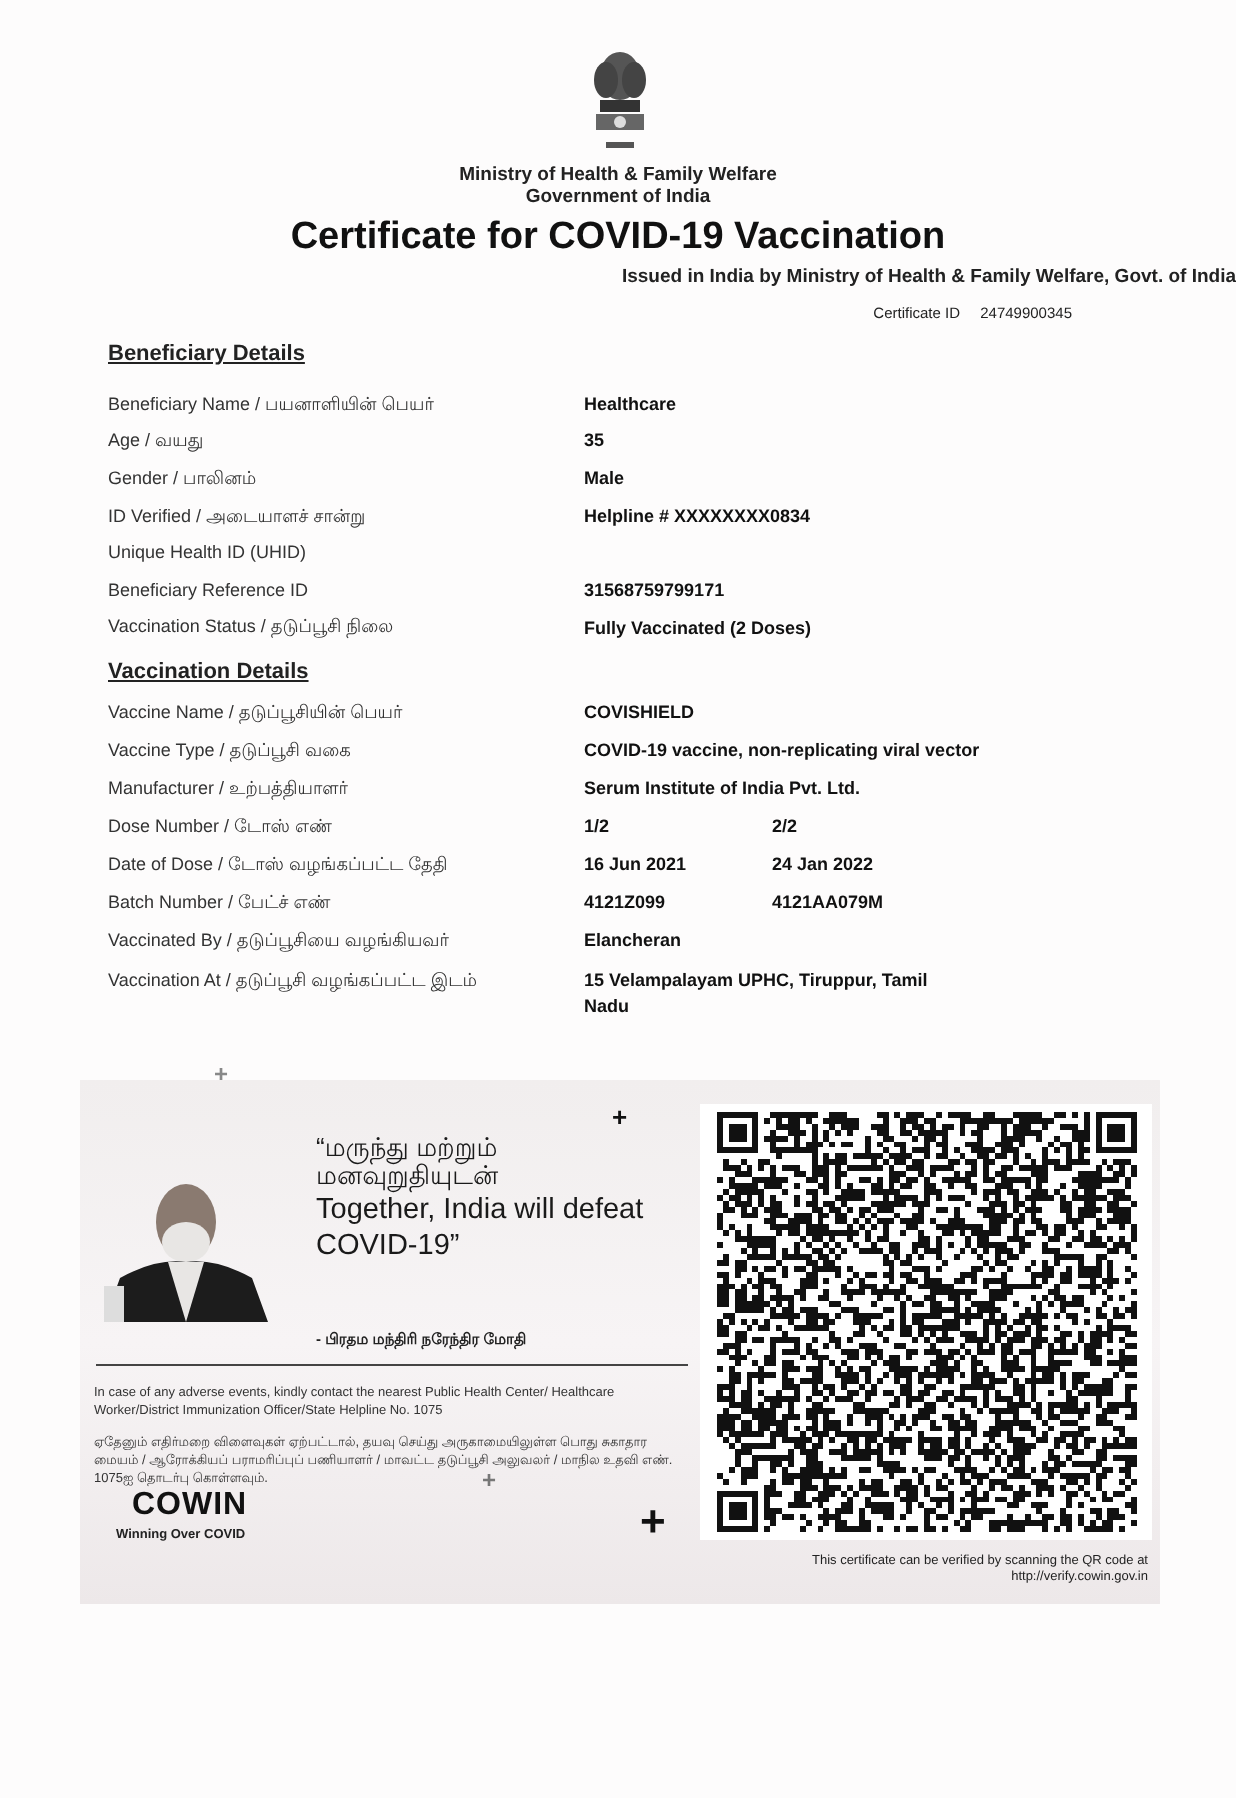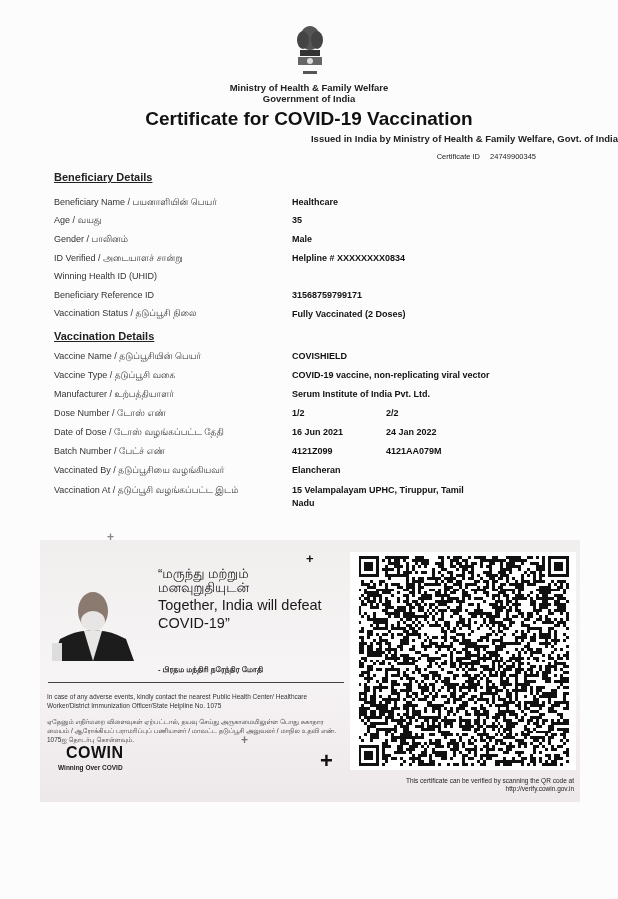--- a/index.html
+++ b/index.html
@@ -57,21 +57,21 @@
 <div class="abs section-h" style="top:171px">Beneficiary Details</div>
 
 <div class="abs lbl" style="top:197px">Beneficiary Name / பயனாளியின் பெயர்</div>
 <div class="abs val" style="top:197px">Healthcare</div>
 <div class="abs lbl" style="top:215px">Age / வயது</div>
 <div class="abs val" style="top:215px">35</div>
 <div class="abs lbl" style="top:234px">Gender / பாலினம்</div>
 <div class="abs val" style="top:234px">Male</div>
 <div class="abs lbl" style="top:253px">ID Verified / அடையாளச் சான்று</div>
 <div class="abs val" style="top:253px">Helpline # XXXXXXXX0834</div>
-<div class="abs lbl" style="top:271px">Winning Health ID (UHID)</div>
+<div class="abs lbl" style="top:271px">Unique Health ID (UHID)</div>
 <div class="abs val" style="top:271px"></div>
 <div class="abs lbl" style="top:290px">Beneficiary Reference ID</div>
 <div class="abs val" style="top:290px">31568759799171</div>
 <div class="abs lbl" style="top:308px">Vaccination Status / தடுப்பூசி நிலை</div>
 <div class="abs val" style="top:309px">Fully Vaccinated (2 Doses)</div>
 
 <div class="abs section-h" style="top:330px">Vaccination Details</div>
 
 <div class="abs lbl" style="top:351px">Vaccine Name / தடுப்பூசியின் பெயர்</div>
 <div class="abs val" style="top:351px">COVISHIELD</div>

